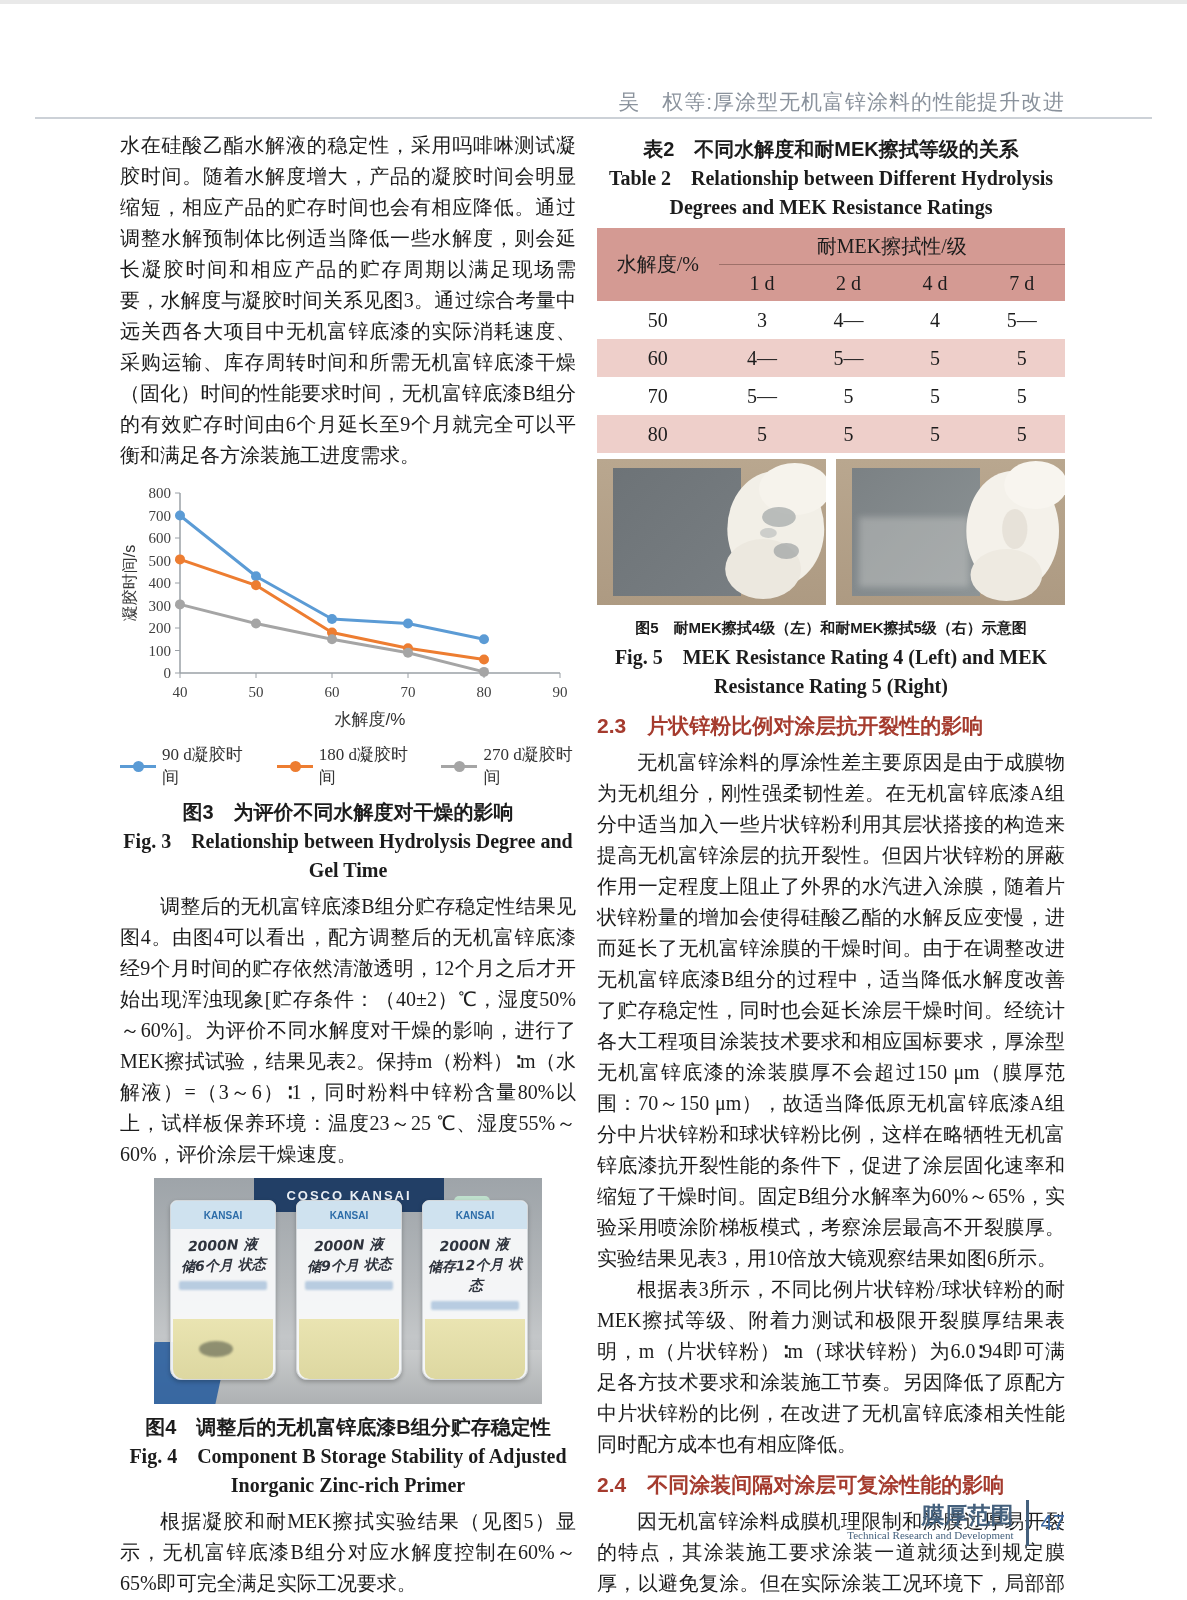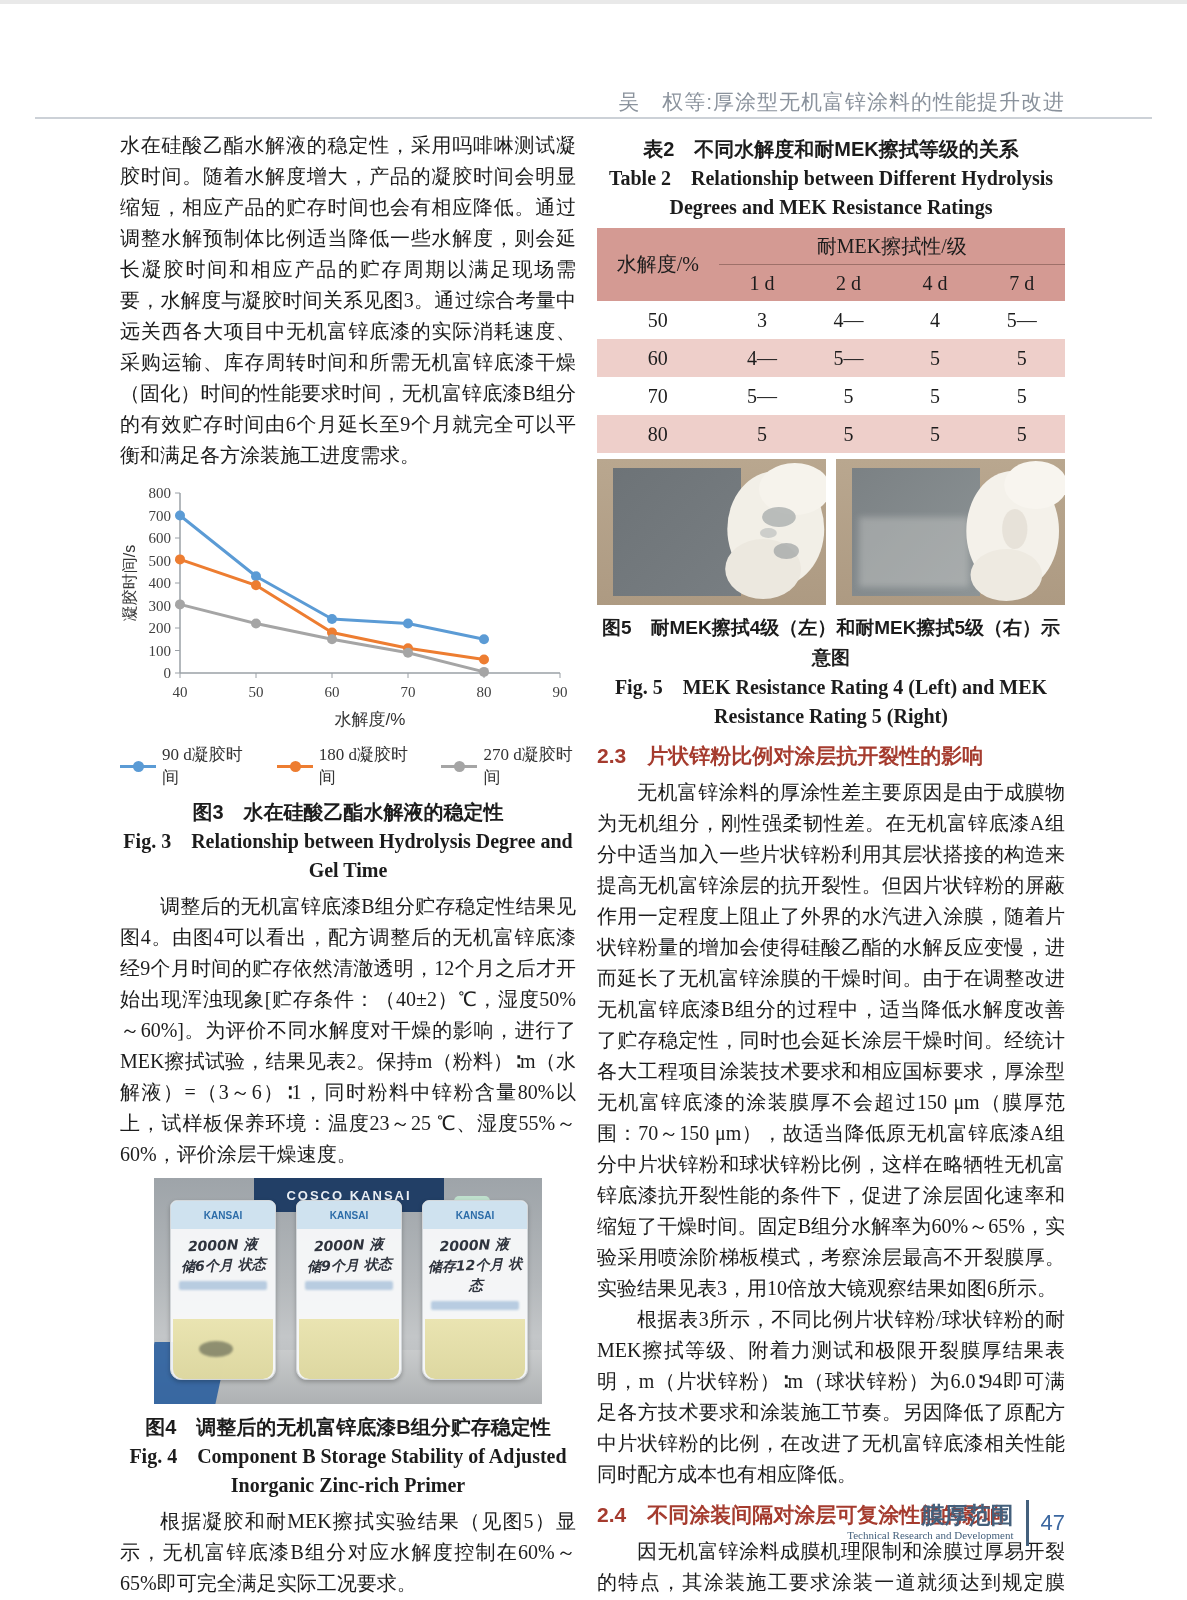--- a/index.html
+++ b/index.html
@@ -181,21 +181,21 @@
           <span class="legend-marker">
               <span class="legend-line" style="background: rgb(165, 165, 165);"></span>
               <span class="legend-dot" style="background: rgb(165, 165, 165);"></span>
             </span>
           <span>270 d凝胶时间</span>
         </span>
       </div>
     </div>
 
     <div class="caption">
-      <div class="caption-zh">图3　水在硅酸乙酯水解液的稳定性</div>
+      <div class="caption-zh">图3　为评价不同水解度对干燥的影响</div>
       <div class="caption-en">Fig. 3　Relationship between Hydrolysis Degree and</div>
       <div class="caption-en">Gel Time</div>
     </div>
 
     <div class="body-text indent">调整后的无机富锌底漆B组分贮存稳定性结果见图4。由图4可以看出，配方调整后的无机富锌底漆经9个月时间的贮存依然清澈透明，12个月之后才开始出现浑浊现象[贮存条件：（40±2）℃，湿度50%～60%]。为评价不同水解度对干燥的影响，进行了MEK擦拭试验，结果见表2。保持m（粉料）∶m（水解液）=（3～6）∶1，同时粉料中锌粉含量80%以上，试样板保养环境：温度23～25 ℃、湿度55%～60%，评价涂层干燥速度。</div>
 
     <div class="photo4">
       <div class="p4-floor"></div>
       <div class="p4-drum">
         <span>COSCO KANSAI</span>
@@ -329,21 +329,21 @@
         <svg class="p5-cloth" viewBox="0 0 100 146" preserveAspectRatio="none">
           <ellipse cx="50" cy="72" rx="44" ry="60" fill="#f4f1ea"></ellipse>
           <ellipse cx="72" cy="26" rx="30" ry="24" fill="#f8f5ef"></ellipse>
           <ellipse cx="44" cy="116" rx="34" ry="26" fill="#eeeae1"></ellipse>
           <ellipse cx="52" cy="70" rx="12" ry="20" fill="#e3dfd5" opacity="0.8"></ellipse>
         </svg>
       </div>
     </div>
 
     <div class="caption">
-      <div class="caption-zh" style="font-size:19px;">图5　耐MEK擦拭4级（左）和耐MEK擦拭5级（右）示意图</div>
+      <div class="caption-zh" style="font-size:15px;">图5　耐MEK擦拭4级（左）和耐MEK擦拭5级（右）示意图</div>
       <div class="caption-en">Fig. 5　MEK Resistance Rating 4 (Left) and MEK</div>
       <div class="caption-en">Resistance Rating 5 (Right)</div>
     </div>
 
     <div class="sec-heading">2.3　片状锌粉比例对涂层抗开裂性的影响</div>
     <div class="body-text indent">无机富锌涂料的厚涂性差主要原因是由于成膜物为无机组分，刚性强柔韧性差。在无机富锌底漆A组分中适当加入一些片状锌粉利用其层状搭接的构造来提高无机富锌涂层的抗开裂性。但因片状锌粉的屏蔽作用一定程度上阻止了外界的水汽进入涂膜，随着片状锌粉量的增加会使得硅酸乙酯的水解反应变慢，进而延长了无机富锌涂膜的干燥时间。由于在调整改进无机富锌底漆B组分的过程中，适当降低水解度改善了贮存稳定性，同时也会延长涂层干燥时间。经统计各大工程项目涂装技术要求和相应国标要求，厚涂型无机富锌底漆的涂装膜厚不会超过150 μm（膜厚范围：70～150 μm），故适当降低原无机富锌底漆A组分中片状锌粉和球状锌粉比例，这样在略牺牲无机富锌底漆抗开裂性能的条件下，促进了涂层固化速率和缩短了干燥时间。固定B组分水解率为60%～65%，实验采用喷涂阶梯板模式，考察涂层最高不开裂膜厚。实验结果见表3，用10倍放大镜观察结果如图6所示。</div>
     <div class="body-text indent">根据表3所示，不同比例片状锌粉/球状锌粉的耐MEK擦拭等级、附着力测试和极限开裂膜厚结果表明，m（片状锌粉）∶m（球状锌粉）为6.0∶94即可满足各方技术要求和涂装施工节奏。另因降低了原配方中片状锌粉的比例，在改进了无机富锌底漆相关性能同时配方成本也有相应降低。</div>
 
     <div class="sec-heading">2.4　不同涂装间隔对涂层可复涂性能的影响</div>
     <div class="body-text indent">因无机富锌涂料成膜机理限制和涂膜过厚易开裂的特点，其涂装施工要求涂装一道就须达到规定膜厚，以避免复涂。但在实际涂装工况环境下，局部部位</div>

